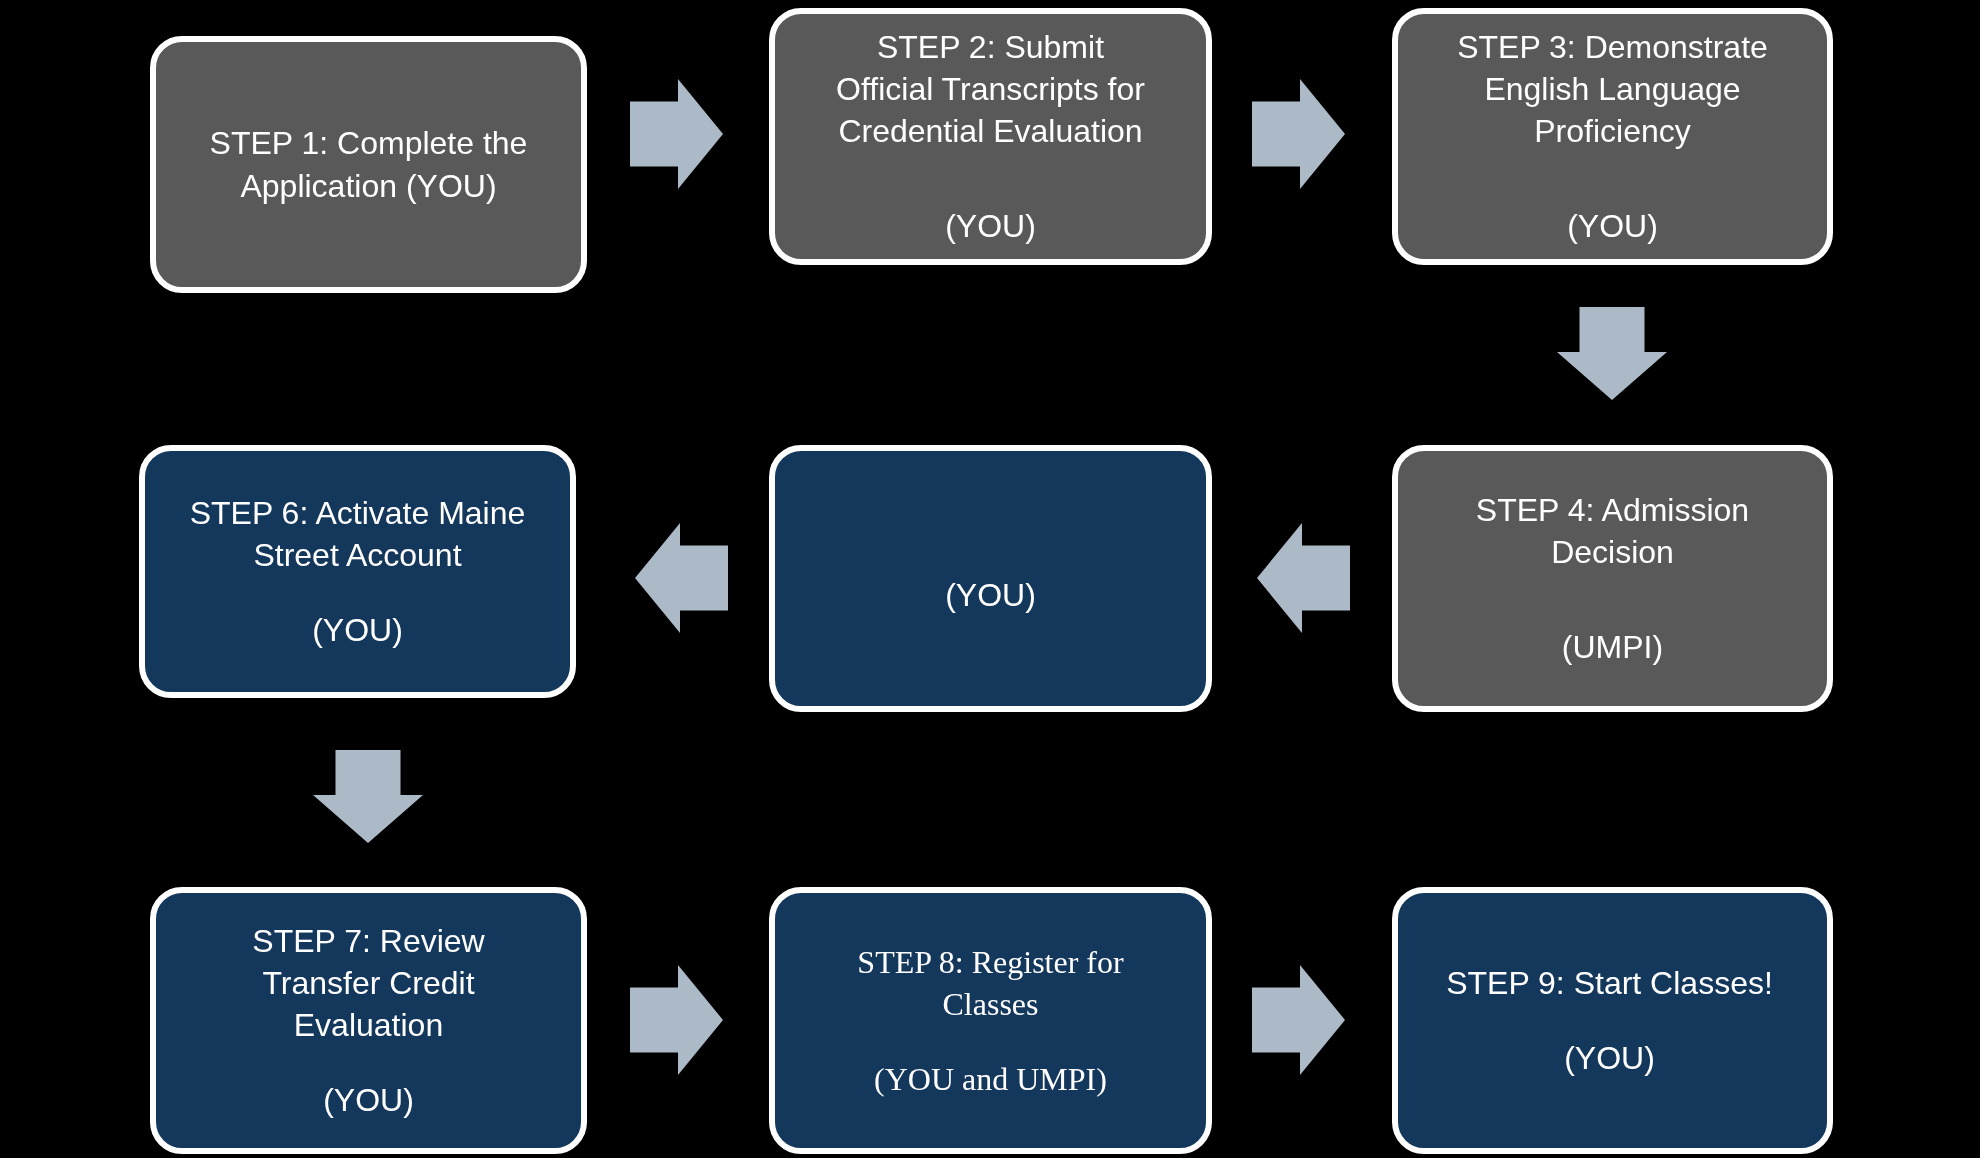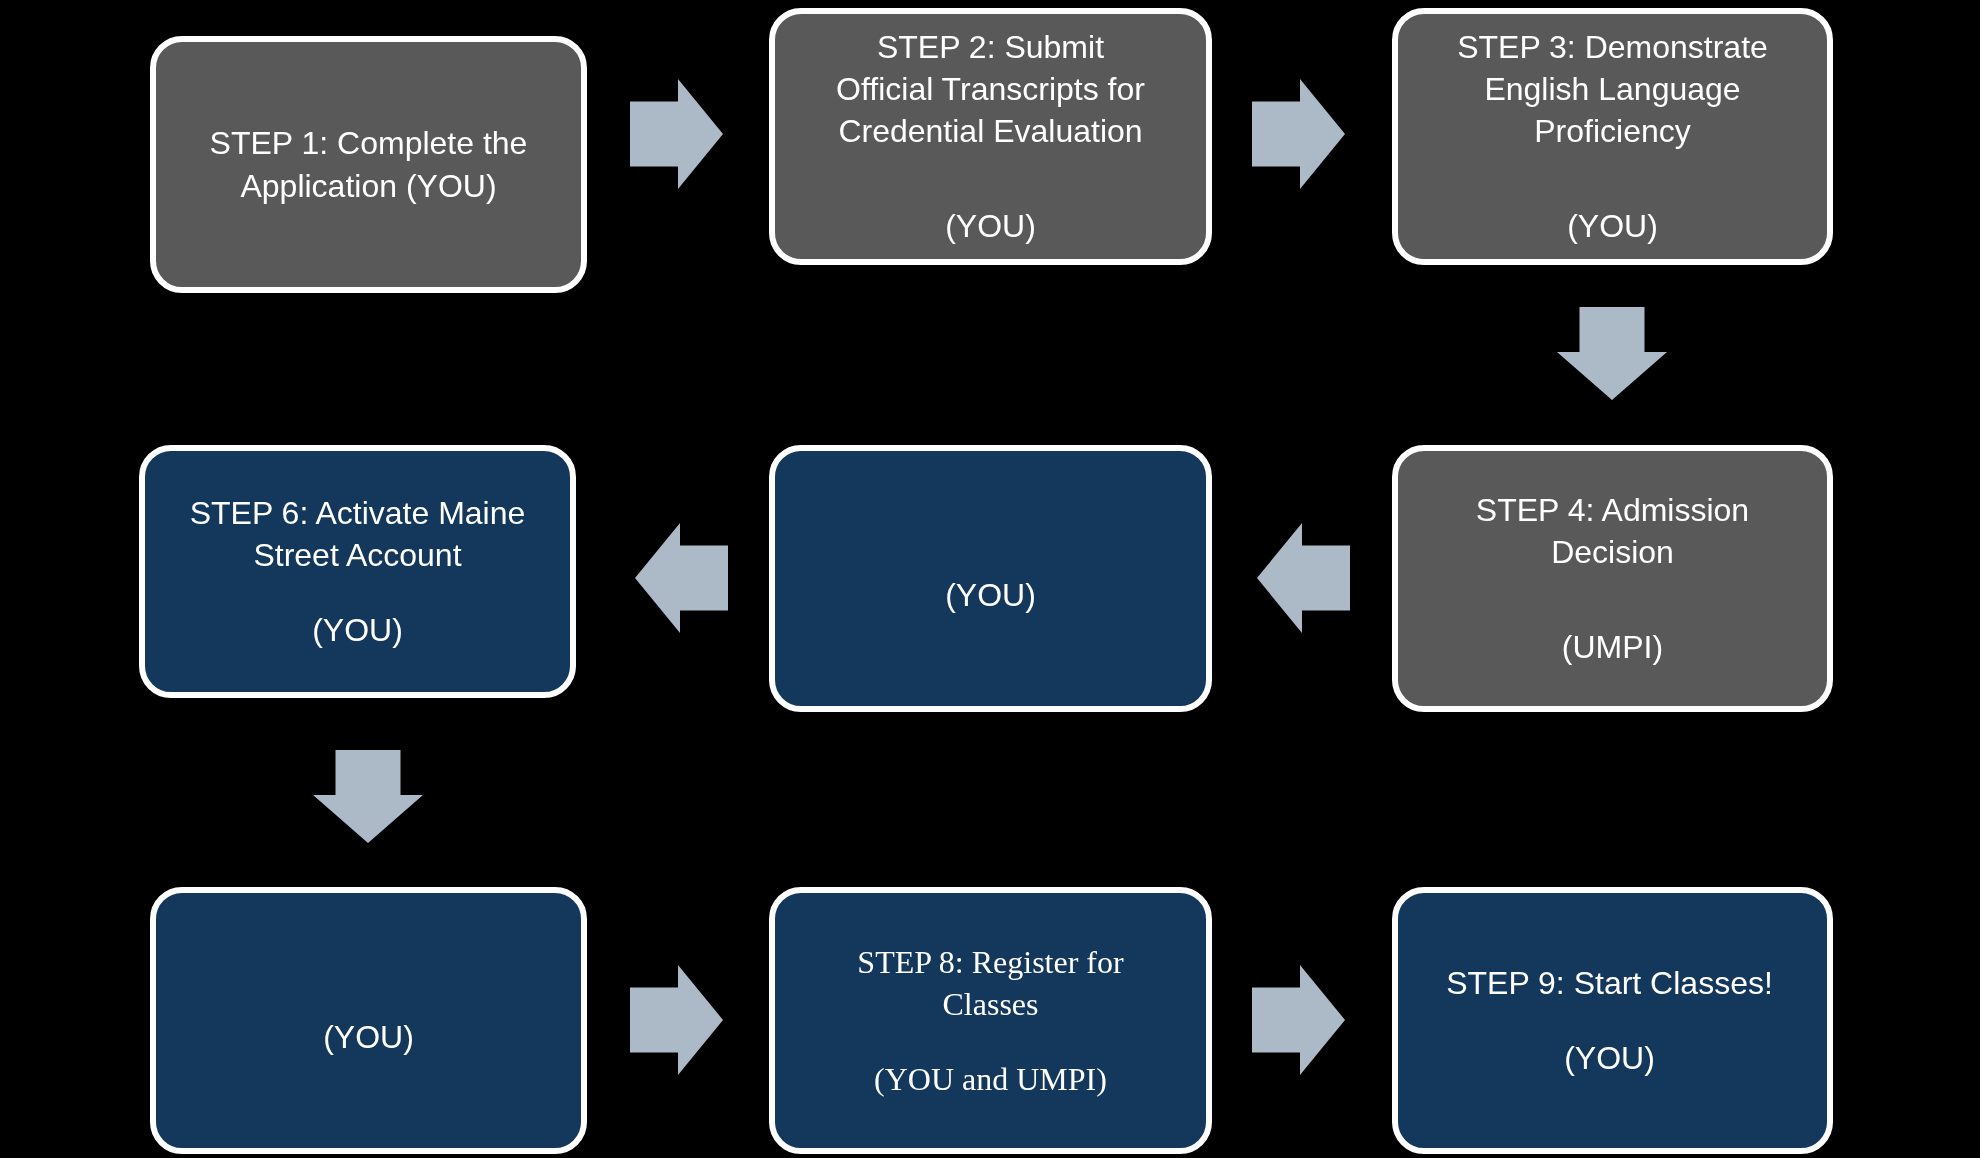--- a/index.html
+++ b/index.html
@@ -109,20 +109,23 @@
     <div class="step-title">STEP 6: Activate Maine
 Street Account</div>
     <div class="step-sub">(YOU)</div>
   </div>
 
   <svg class="arrow" style="left:313px; top:750px;" width="110" height="93" viewBox="0 0 110 93">
     <polygon points="22.5,0 87.5,0 87.5,45 110,45 55,93 0,45 22.5,45"></polygon>
   </svg>
 
   <div class="step-box navy" style="left:150px; top:887px; width:437px; height:267px;">
+    <div class="step-title">STEP 7: Review
+Transfer Credit
+Evaluation</div>
     <div class="step-sub">(YOU)</div>
   </div>
 
   <svg class="arrow" style="left:630px; top:965px;" width="93" height="110" viewBox="0 0 93 110">
     <polygon points="0,22.5 48,22.5 48,0 93,55 48,110 48,87.5 0,87.5"></polygon>
   </svg>
 
   <div class="step-box navy" style="left:769px; top:887px; width:443px; height:267px;font-family:Liberation Serif, serif;">
     <div class="step-title">STEP 8: Register for
 Classes</div>

